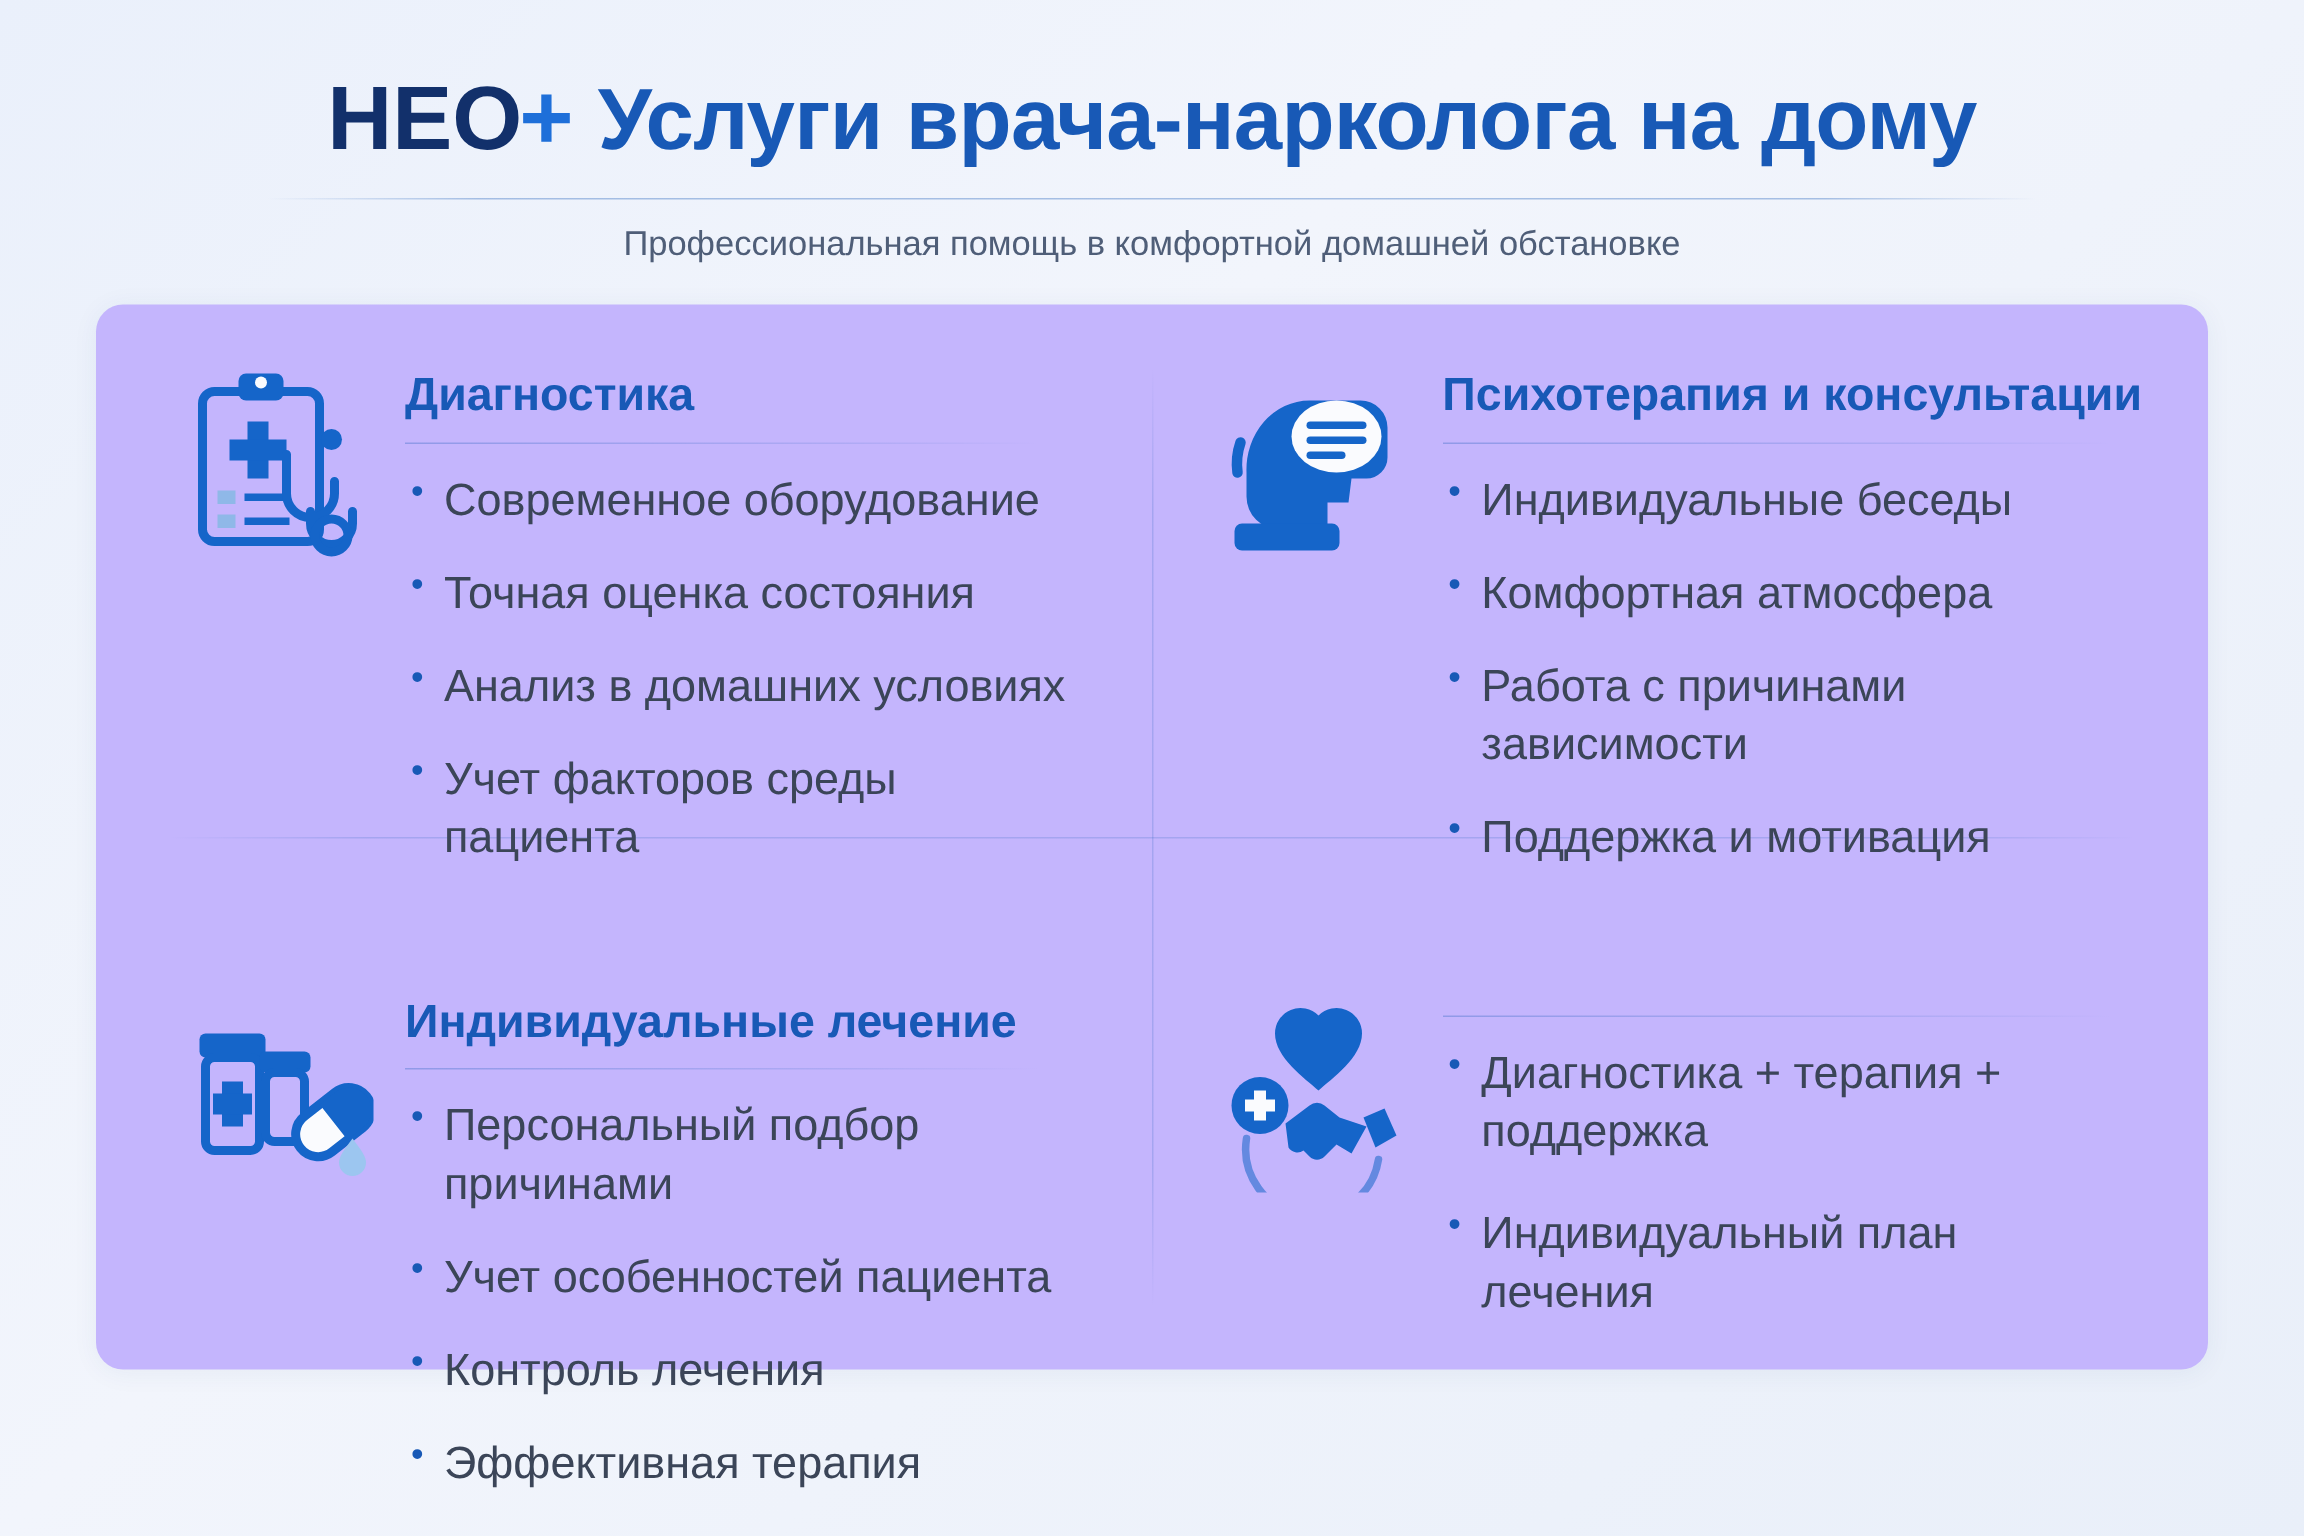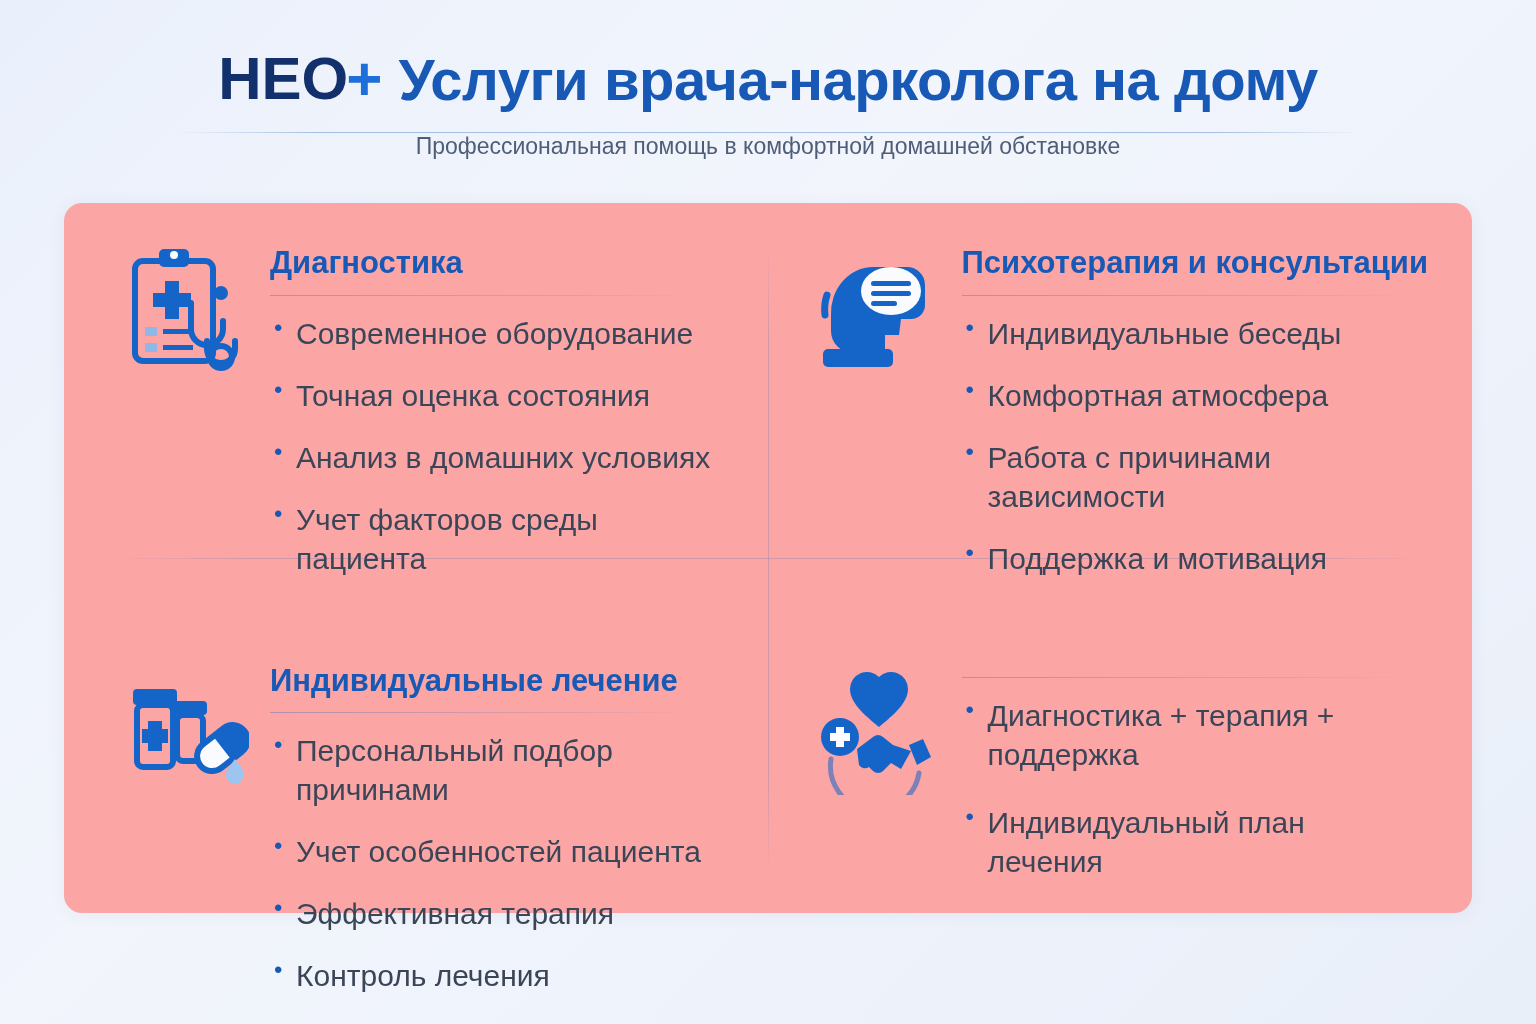--- a/index.html
+++ b/index.html
@@ -59,33 +59,34 @@
     letter-spacing: -0.5px;
     white-space: nowrap;
   }
   .title-underline {
     width: 1180px;
     height: 1px;
     background: linear-gradient(to right, rgba(24,89,182,0), rgba(24,89,182,0.35) 12%, rgba(24,89,182,0.35) 88%, rgba(24,89,182,0));
     margin: 14px auto 0;
   }
   .subtitle {
+    margin-top: 16px;
     font-size: 23px;
     color: #4f5e78;
     font-weight: 400;
   }
 
   
   .card {
     position: absolute;
     left: 64px;
     top: 203px;
     width: 1408px;
     height: 710px;
-    background: #fca5a5;
+    background: #c4b5fd;
     border-radius: 18px;
     box-shadow: 0 2px 18px rgba(30,60,120,0.06);
   }
   .grid {
     position: relative;
     width: 100%;
     height: 100%;
     display: grid;
     grid-template-columns: 1fr 1fr;
     grid-template-rows: 1fr 1fr;
@@ -256,22 +257,22 @@
             </g>
             <path d="M114 96 c6 8 9 12 9 16 a9 9 0 0 1 -18 0 c0-4 3-8 9-16z" fill="#9cc6f0"></path>
           </svg>
         </div>
         <div class="content">
           <div class="quad-title">Индивидуальные лечение</div>
           <div class="quad-rule"></div>
           <ul class="items">
             <li>Персональный подбор причинами</li>
             <li>Учет особенностей пациента</li>
+            <li>Контроль лечения</li>
             <li>Эффективная терапия</li>
-            <li>Контроль лечения</li>
           </ul>
         </div>
       </div>
 
       <div class="quad q4">
         <div class="icon-wrap">
           <svg width="128" height="132" viewBox="0 0 128 132" fill="none">
             <path d="M66 14 a17 17 0 0 1 29 12 c0 16 -20 30 -29 38 c-9 -8 -29 -22 -29 -38 a17 17 0 0 1 29 -12 z" fill="#1565c9"></path>
             <circle cx="27" cy="74" r="19" fill="#1565c9"></circle>
             <rect x="23" y="64" width="8" height="20" fill="#fafbfe"></rect>

